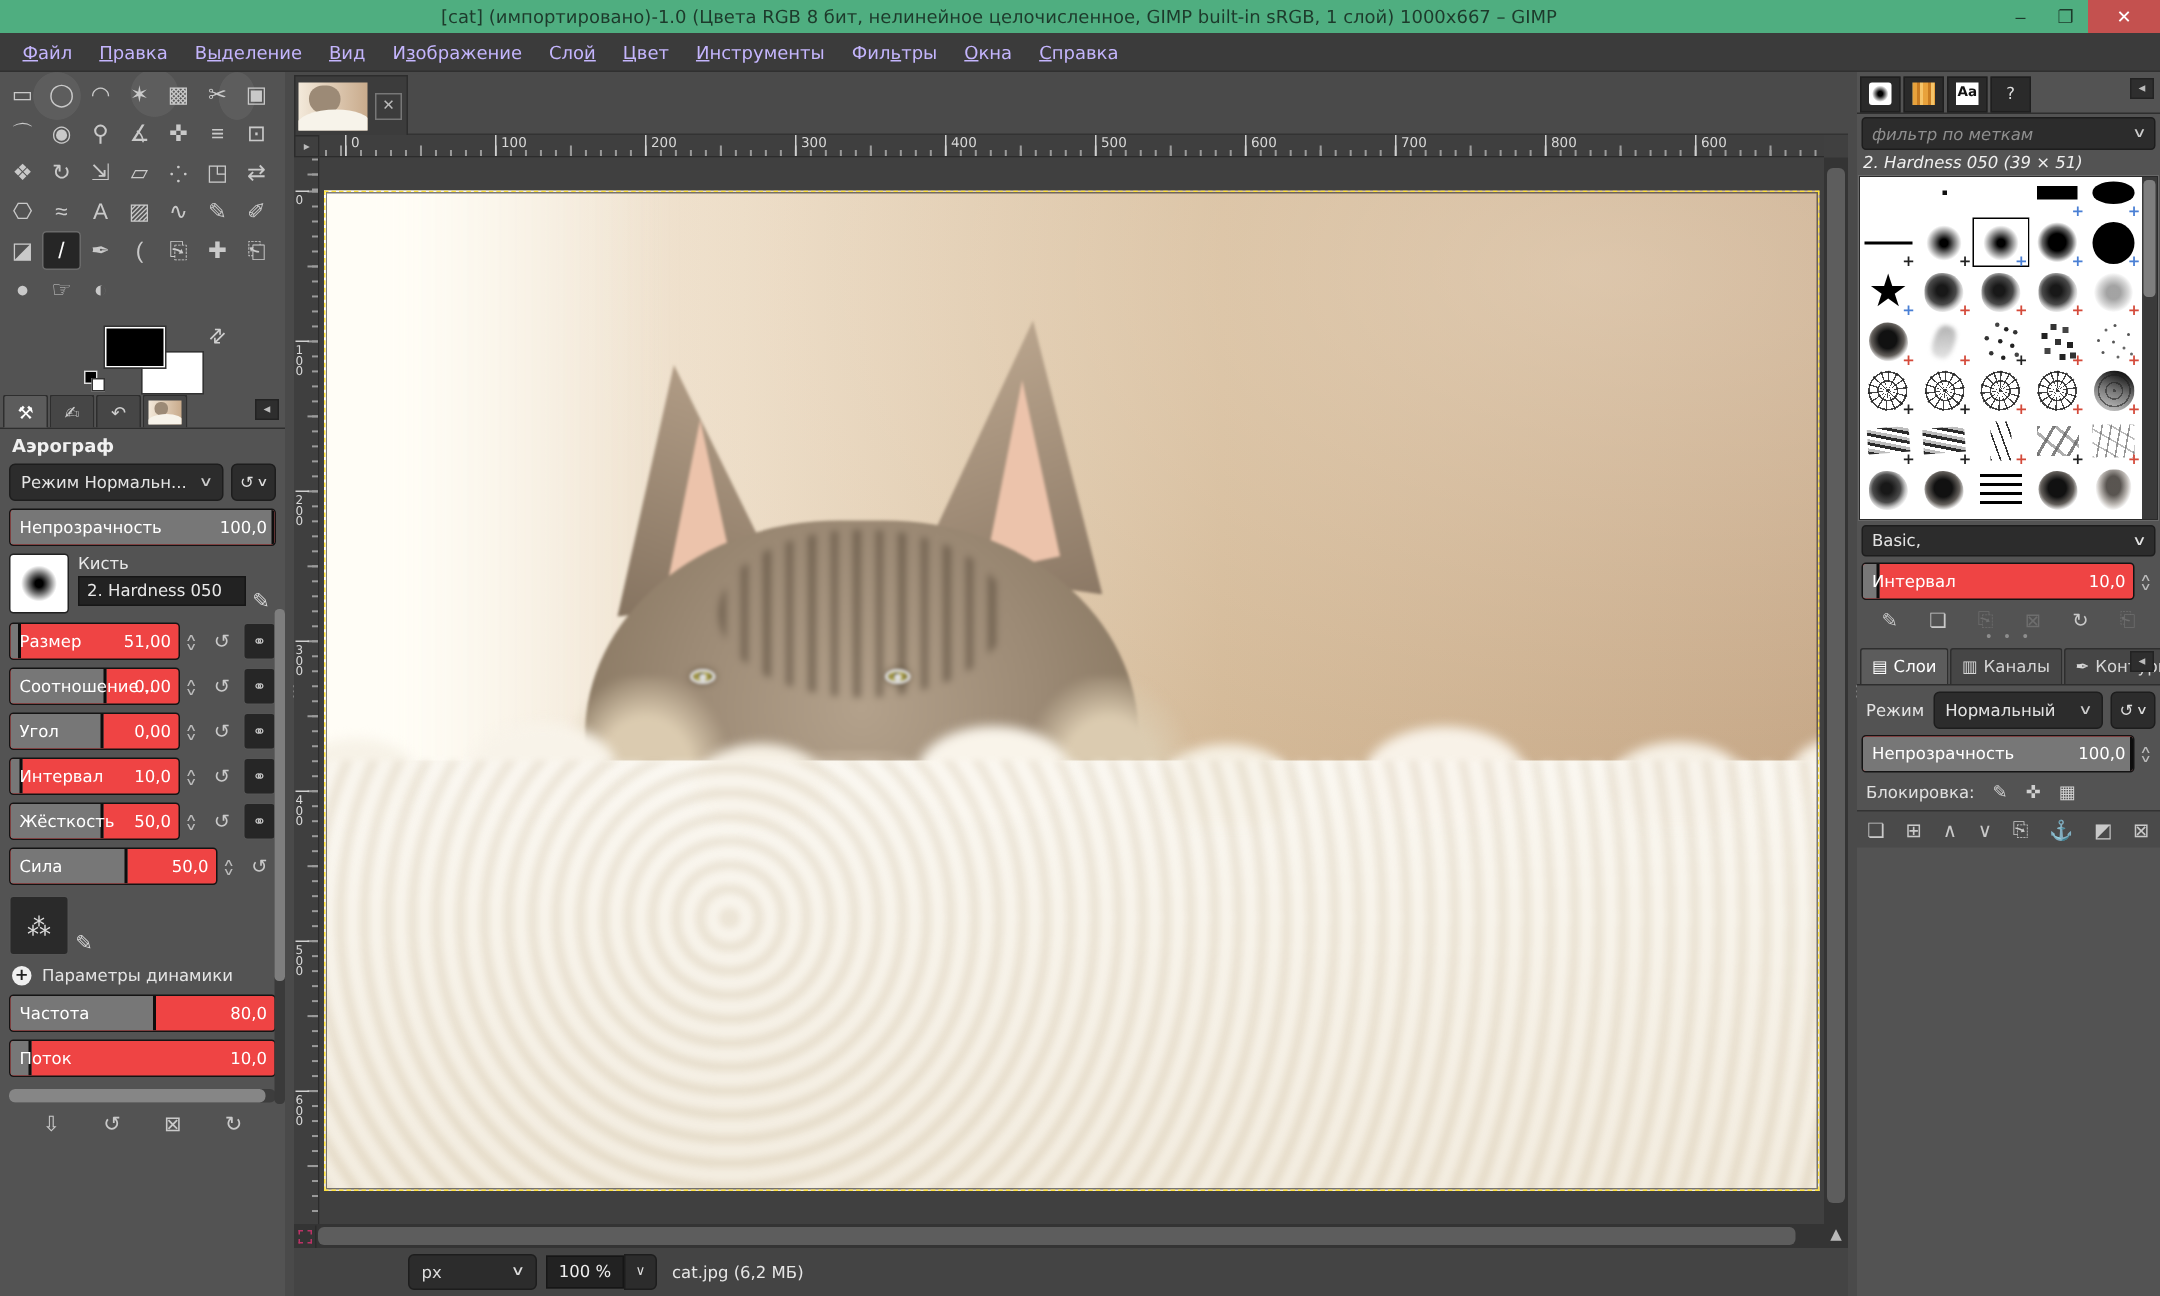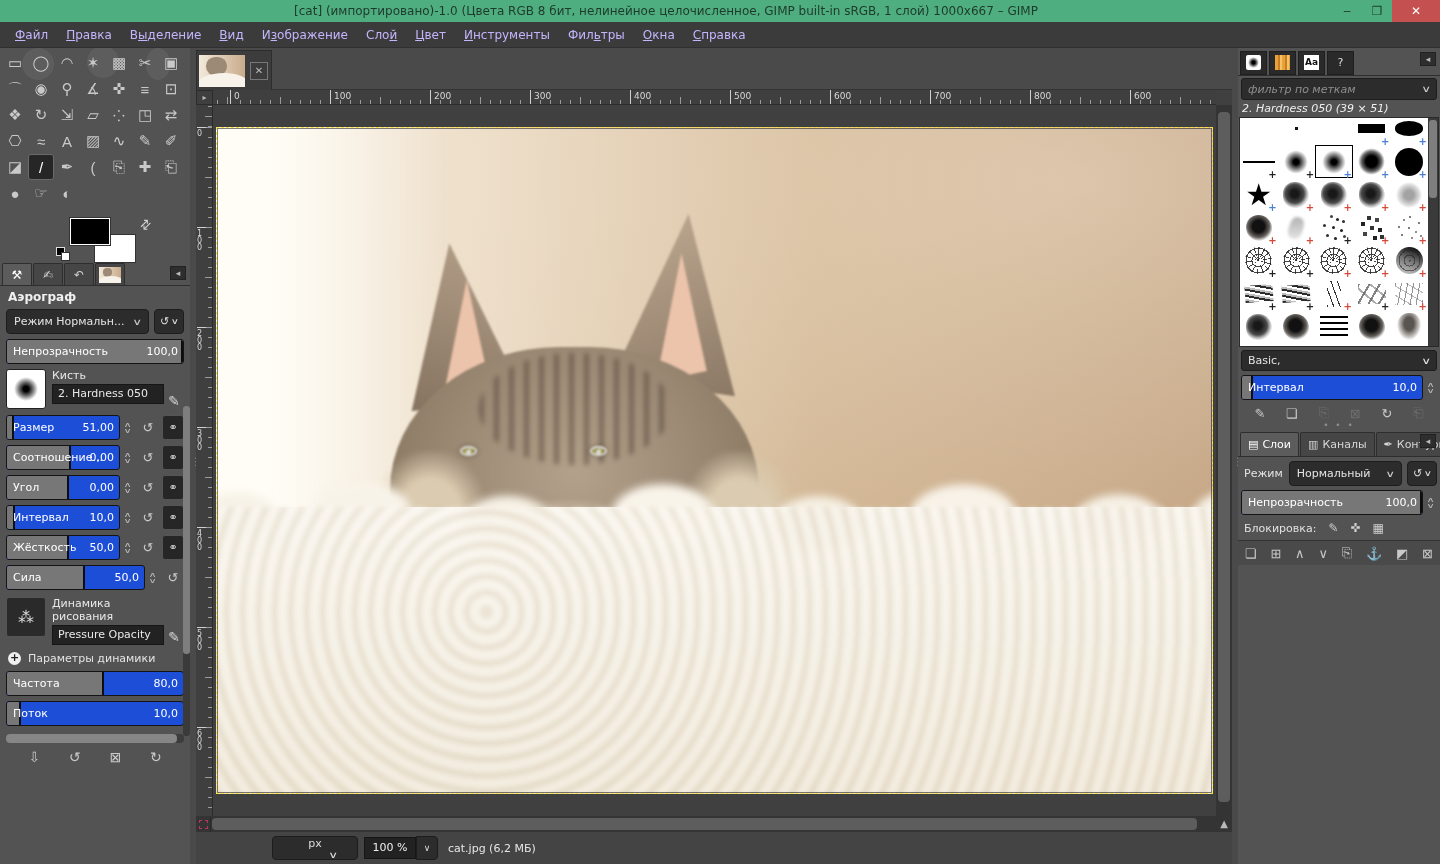--- a/index.html
+++ b/index.html
@@ -45,21 +45,21 @@
   .collapse-btn { position:absolute; right:4px; top:4px; width:16px; height:14px; background:#2e2e2e; color:#bbb; font-size:9px; line-height:13px; text-align:center; border:1px solid #222; }
 
   .tool-options { flex:1; padding:4px 6px 0 6px; display:flex; flex-direction:column; overflow:hidden; position:relative; }
   .to-title { font-weight:bold; color:#f0f0f0; font-size:12px; margin:0 0 5px 2px; }
   .row { display:flex; align-items:center; margin-bottom:5px; }
   .combo { height:25px; background:#2c2c2c; border:1px solid #1d1d1d; border-radius:4px; display:flex; align-items:center; padding:0 7px; color:#e4e4e4; flex:1; }
   .combo .chev { margin-left:auto; font-size:9px; color:#ccc; transform:scaleX(1.5); }
   .reset-split { height:25px; margin-left:5px; background:#2c2c2c; border:1px solid #1d1d1d; border-radius:4px; display:flex; align-items:center; padding:0 5px; color:#ddd; }
   .reset-split .chev { font-size:8px; margin-left:3px; transform:scaleX(1.4); }
 
-  .spinscale { position:relative; height:25px; background:#1d4ed8; border:1px solid #141414; border-radius:3px; overflow:hidden; flex:1; }
+  .spinscale { position:relative; height:25px; background:#ef4444; border:1px solid #141414; border-radius:3px; overflow:hidden; flex:1; }
   .ss-fill { position:absolute; left:0; top:0; bottom:0; background:#777; border-right:2px solid #0d0d0d; }
   .ss-label { position:absolute; left:6px; top:0; line-height:23px; color:#fff; z-index:2; white-space:nowrap; }
   .ss-value { position:absolute; right:5px; top:0; line-height:23px; color:#fff; z-index:2; }
   .spin-col { width:13px; height:25px; margin-left:1px; display:flex; flex-direction:column; justify-content:center; color:#bbb; }
   .spin-col span { font-size:7px; line-height:6px; text-align:center; transform:scaleX(1.6); }
   .mini-btn { width:22px; height:25px; margin-left:3px; background:transparent; border:none; color:#c9c9c9; font-size:13px; text-align:center; }
   .mini-btn.toggle { background:#262626; border:1px solid #555; border-radius:3px; font-size:11px; }
 
   .brush-row { display:flex; margin-bottom:6px; }
   .brush-thumb { width:40px; height:40px; background:#fff; border:1px solid #222; border-radius:3px; position:relative; }
@@ -159,21 +159,21 @@
   .v-scroll .thumb { position:absolute; left:2px; right:2px; top:1%; height:97%; background:#5d5d5d; border-radius:4px; }
   .h-scroll-row { position:absolute; left:0; right:16px; bottom:32px; height:16px; background:#343434; display:flex; align-items:center; }
   .qmask { width:15px; height:15px; border-right:1px solid #2a2a2a; display:flex; align-items:center; justify-content:center; }
   .qmask i { width:9px; height:9px; border:1px dashed #b36; }
   .h-scroll-row .track { flex:1; position:relative; height:16px; }
   .h-scroll-row .thumb { position:absolute; left:1px; top:2px; bottom:2px; width:98%; background:#5d5d5d; border-radius:4px; }
   .nav-btn { position:absolute; right:0; bottom:32px; width:16px; height:16px; background:#343434; color:#b9b9b9; font-size:10px; line-height:15px; text-align:center; }
 
   .statusbar { position:absolute; left:0; right:0; bottom:0; height:32px; background:#444; display:flex; align-items:center; }
   .pos-area { width:76px; }
-  .unit-combo { height:24px; width:86px; background:#2c2c2c; border:1px solid #1d1d1d; border-radius:4px; display:flex; align-items:center; padding:0 20px; color:#ddd; margin-right:6px;flex-direction:column; }
+  .unit-combo { height:24px; width:86px; background:#2c2c2c; border:1px solid #1d1d1d; border-radius:4px; display:flex; align-items:center; padding:0 8px; color:#ddd; margin-right:6px; }
   .unit-combo .chev { margin-left:auto; font-size:9px; transform:scaleX(1.5); }
   .zoom-box { height:22px; width:52px; background:#222; border:1px solid #161616; color:#eee; line-height:20px; text-align:center; }
   .zoom-chev { height:24px; width:22px; background:#2c2c2c; border:1px solid #1d1d1d; border-radius:0 4px 4px 0; color:#ddd; font-size:9px; line-height:22px; text-align:center; margin-right:10px; transform-origin:center; }
   .status-text { color:#e6e6e6; }
 
   
   .right-panel { position:absolute; left:1238px; top:48px; width:202px; bottom:0; background:#535353; display:flex; flex-direction:column; overflow:hidden; }
   .rp-tabs { height:28px; display:flex; align-items:center; padding:2px 2px 0 2px; position:relative; border-bottom:1px solid #2e2e2e; }
   .rp-tab { width:27px; height:24px; margin-right:2px; background:#2a2a2a; border:1px solid #1f1f1f; display:flex; align-items:center; justify-content:center; color:#ddd; font-size:11px; }
   .rp-tab .dot { width:15px; height:15px; background:#fff; border-radius:2px; position:relative; }
@@ -447,24 +447,20 @@
             </div>
             <div class="spin-col">
               <span>∧</span>
               <span>∨</span>
             </div>
             <button class="mini-btn">↺</button>
           </div>
         </div>
       <div class="dyn-row">
         <div class="dyn-thumb">⁂</div>
-        <div class="brush-meta">
-          <div class="cap">Динамика рисования</div>
-          <div class="value-box">Pressure Opacity</div>
-        </div>
         <div class="edit-ic">✎</div>
       </div>
       <div class="expander">
         <span class="exp-plus">+</span>
         <span>Параметры динамики</span>
       </div>
       <div class="row">
         <div class="spinscale">
           <div class="ss-fill" id="rate-fill" style="width: 55%;"></div>
           <span class="ss-label">Частота</span>

